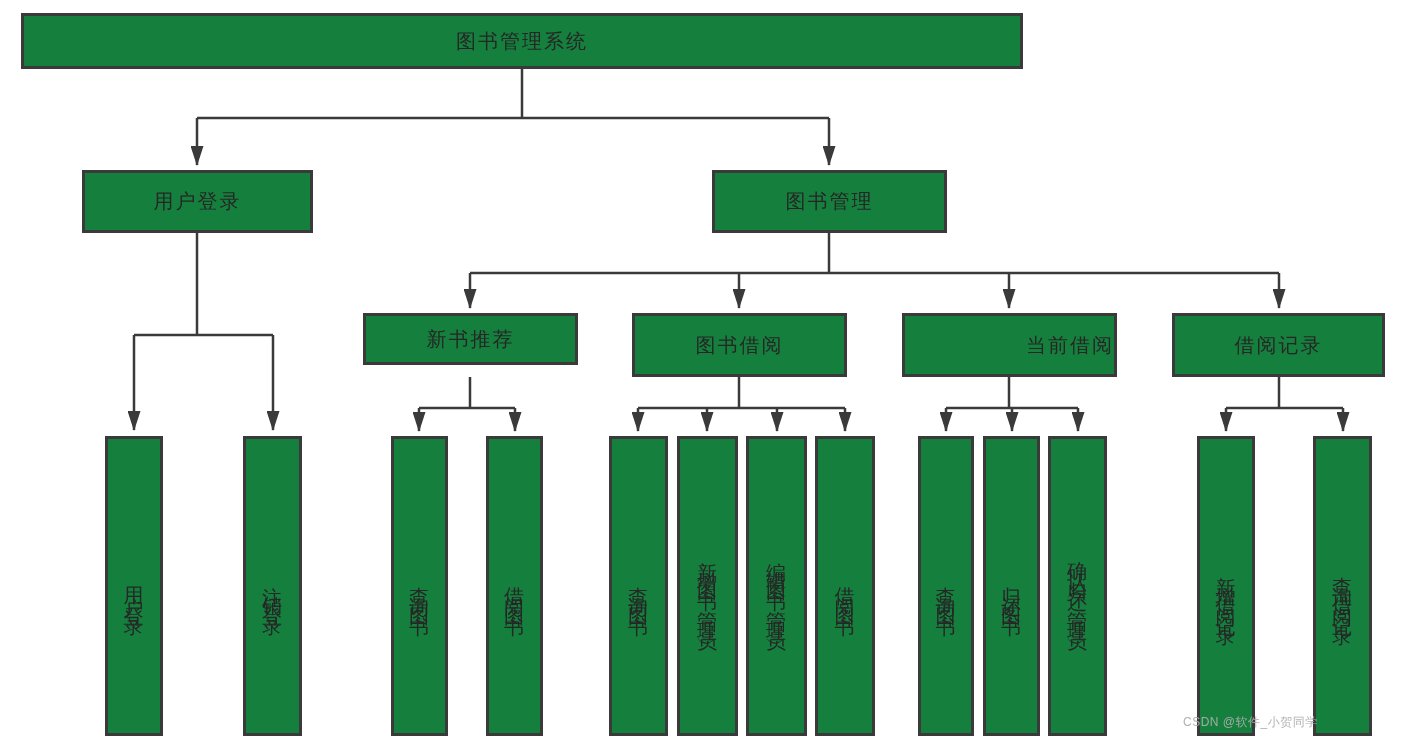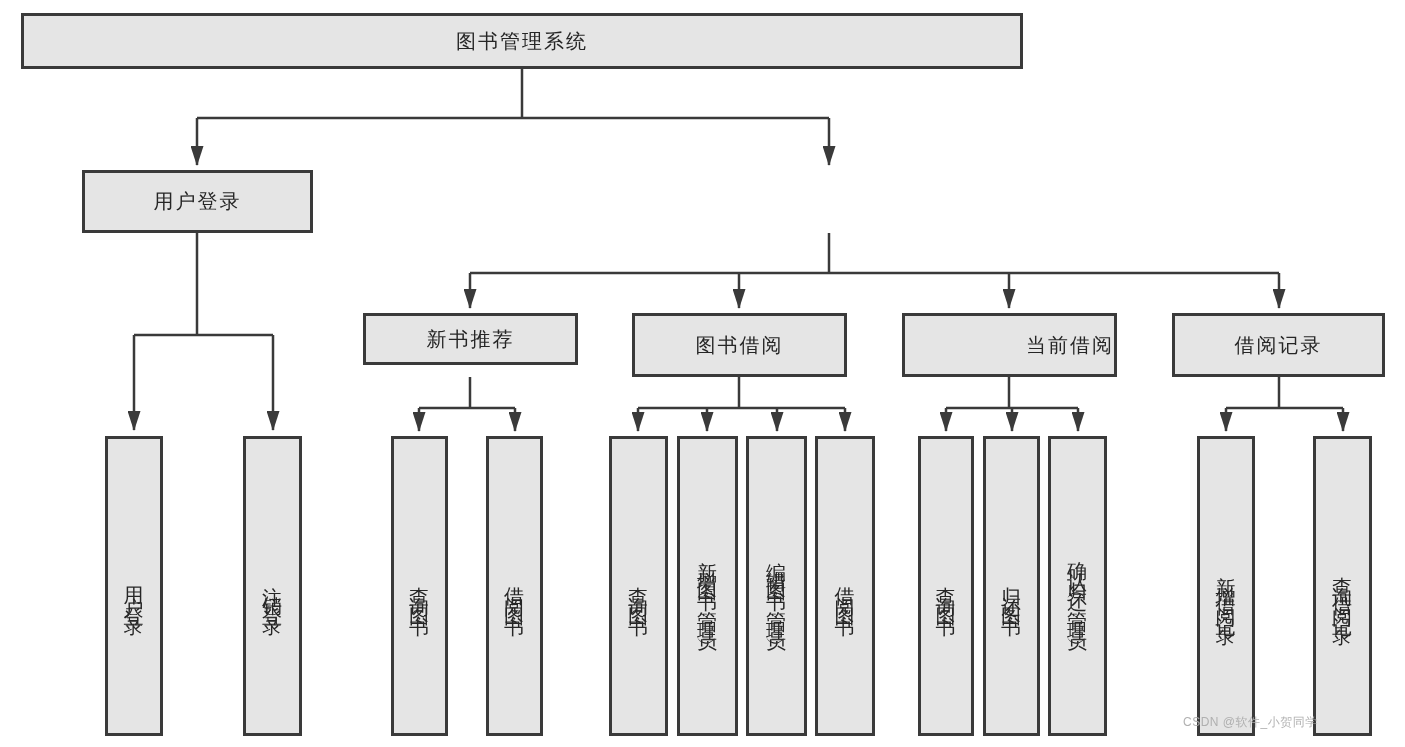--- a/index.html
+++ b/index.html
@@ -12,21 +12,21 @@
     font-family: "Liberation Sans", sans-serif;
   }
   .wires {
     position: absolute;
     left: 0; top: 0;
     z-index: 1;
   }
   .node {
     position: absolute;
     box-sizing: border-box;
-    background: #e5e5e5;
+    background: #15803d;
     border: 3px solid #3a3a3a;
     display: flex;
     align-items: center;
     justify-content: center;
     color: #262626;
     z-index: 2;
     font-family: Liberation Serif, serif;
   }
   .h-label {
     font-size: 20px;
@@ -121,20 +121,23 @@
     </g>
   </svg>
 
   <div class="node" style="left:21px; top:13px; width:1002px; height:56px;">
     <span class="h-label">图书管理系统</span>
   </div>
 
   <div class="node" style="left:82px; top:170px; width:231px; height:63px;">
     <span class="h-label">用户登录</span>
   </div>
+  <div class="node" style="left:712px; top:170px; width:235px; height:63px;">
+    <span class="h-label">图书管理</span>
+  </div>
 
   <div class="node" style="left:363px; top:313px; width:215px; height:52px;">
     <span class="h-label">新书推荐</span>
   </div>
   <div class="node" style="left:632px; top:313px; width:215px; height:64px;">
     <span class="h-label">图书借阅</span>
   </div>
   <div class="node" style="left:902px; top:313px; width:215px; height:64px;justify-content:flex-end;">
     <span class="h-label">当前借阅</span>
   </div>

